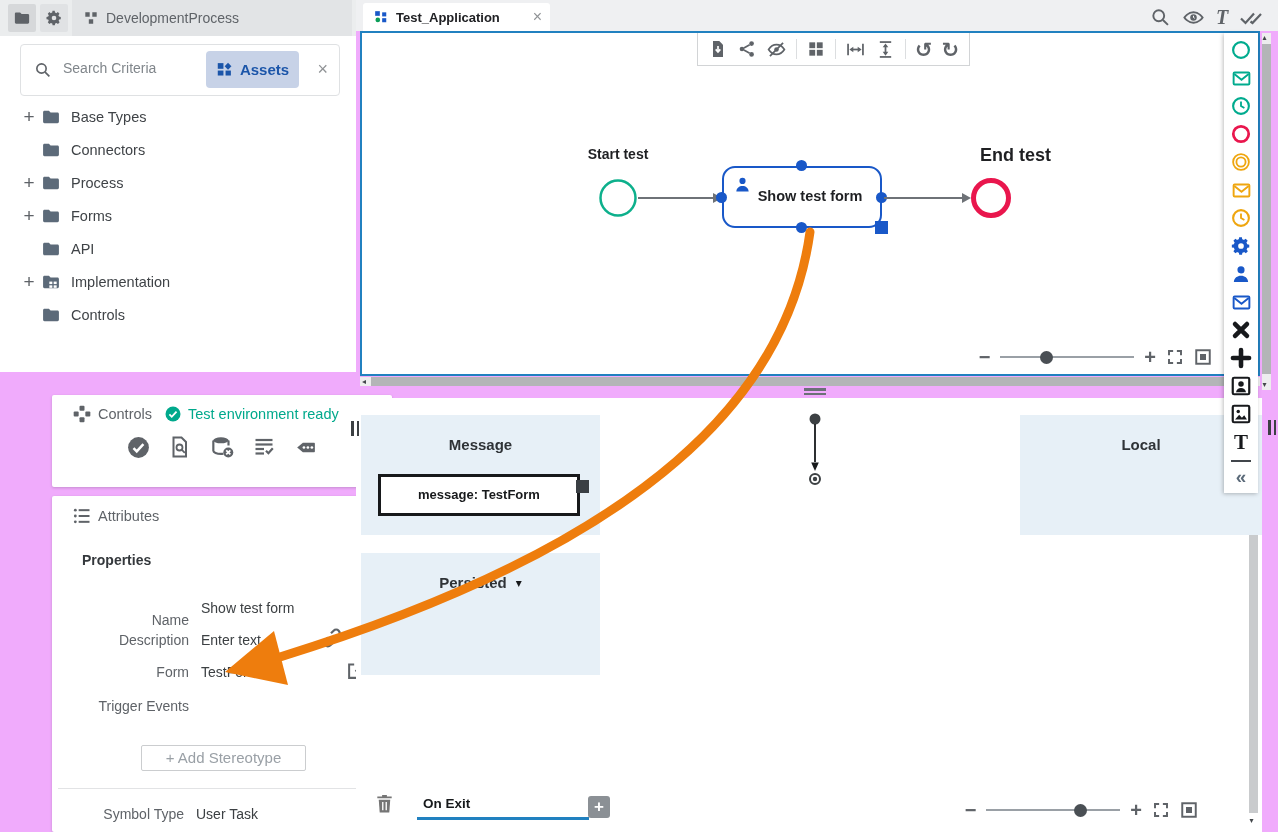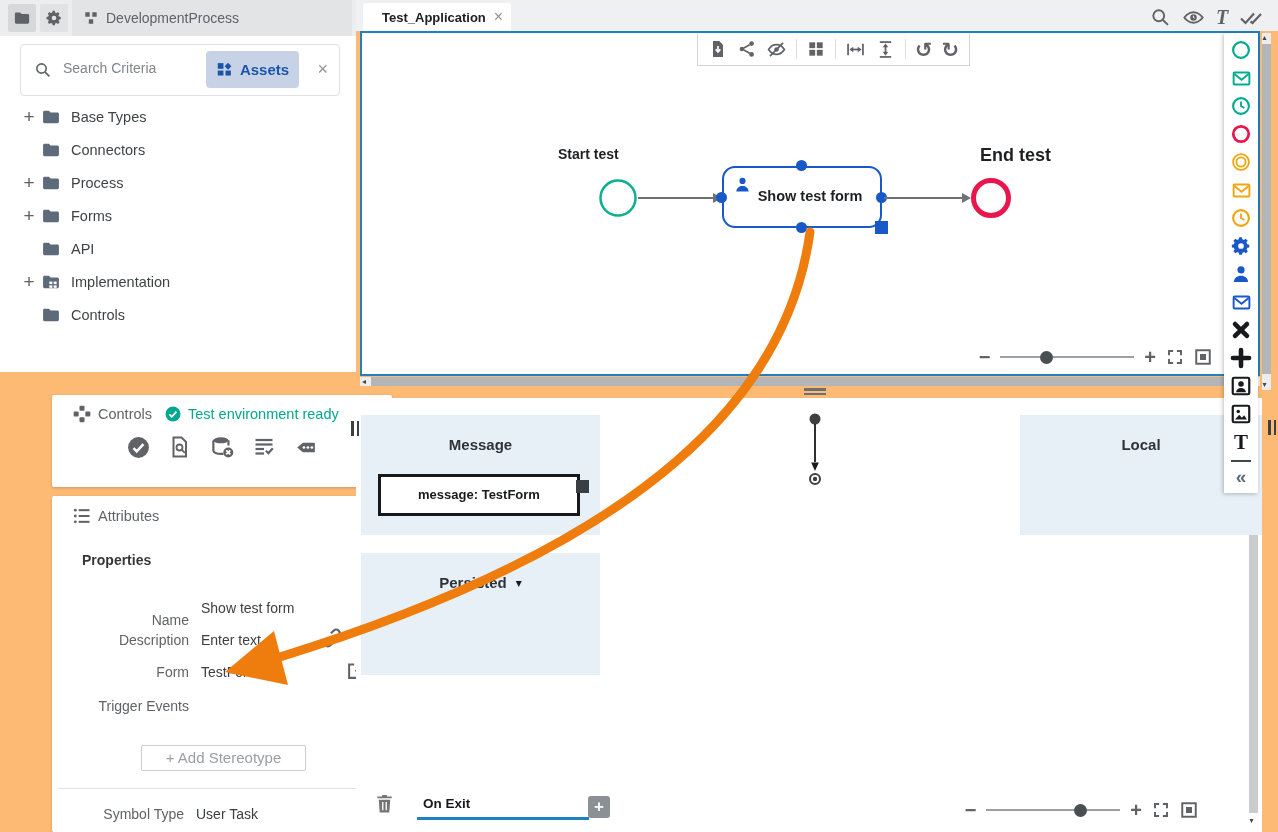--- a/index.html
+++ b/index.html
@@ -1,16 +1,16 @@
 <!DOCTYPE html>
 <html><head>
 <meta charset="utf-8">
 <style>
   html,body{margin:0;padding:0;background:#f1f2f3;font-family:"Liberation Sans","DejaVu Sans",sans-serif;color:#3c4043;}
-  #app{position:relative;width:1278px;height:832px;overflow:hidden;background:#fdba74;}
+  #app{position:relative;width:1278px;height:832px;overflow:hidden;background:#f0abfc;}
   .abs{position:absolute;}
   .flex{display:flex;align-items:center;}
   svg{display:block;}
   .card{background:#fff;box-shadow:0 1px 3px rgba(0,0,0,0.18);border-radius:2px;margin-left:44px;}
   .x-btn{font-size:18px;color:#909396;cursor:pointer;line-height:1;}
   .gicon{color:#5f6368;}
   
   .tool-btn{width:28px;height:28px;border-radius:2px;display:flex;align-items:center;justify-content:center;}
   
   .search-card{border:1px solid #dfe1e3;border-radius:4px;background:#fff;}
@@ -284,21 +284,21 @@
 
     <div class="abs" style="left:89px;top:249px;width:163px;height:24px;border:1px solid #cbcdcf;border-radius:2px;text-align:center;line-height:24px;font-size:15px;color:#9aa0a6;">+ Add Stereotype</div>
 
     <div class="abs" style="left:6px;right:6px;top:292px;height:1px;background:#e2e3e5;"></div>
 
     <span class="fld-label" style="top:310px;width:132px;">Symbol Type</span>
     <span class="fld-value" style="top:310px;left:144px;">User Task</span>
   </div>
 
   <div class="abs" style="left:356px;top:0;width:922px;height:31px;background:#eff0f2;"></div>
-  <div class="abs tab" style="left:363px;top:3px;width:148px;height:28px;box-sizing:border-box;text-align:center;">
+  <div class="abs tab" style="left:363px;top:3px;width:187px;height:28px;box-sizing:border-box;text-align:center;">
     <svg width="14" height="14" viewBox="0 0 24 24">
         <rect x="2" y="2" width="8" height="8" fill="#1958c8"></rect>
         <circle cx="6.5" cy="17" r="4" fill="#0a9d58"></circle>
         <rect x="14" y="4" width="7" height="7" fill="#1958c8"></rect>
         <rect x="14" y="14" width="7" height="7" fill="#1958c8"></rect>
       </svg>
     <b>Test_Application</b>
     <span class="x-btn" style="margin-left:auto;font-size:16px;">×</span>
   </div>
   <div class="abs flex" style="left:1150px;top:5px;height:24px;gap:11px;">
@@ -369,21 +369,21 @@
             <line x1="12" y1="7" x2="12" y2="17"></line>
           </g>
           <polygon points="12,5 8.8,9.5 15.2,9.5" fill="currentColor"></polygon>
           <polygon points="12,19 8.8,14.5 15.2,14.5" fill="currentColor"></polygon>
         </svg>
       <div class="tb-sep"></div>
       <span class="uglyph">↺</span>
       <span class="uglyph">↻</span>
     </div>
 
-    <div class="abs" style="left:196px;top:113px;width:120px;text-align:left;font-weight:bold;font-size:14px;color:#1f2023;">Start test</div>
+    <div class="abs" style="left:196px;top:113px;width:120px;text-align:center;font-weight:bold;font-size:14px;color:#1f2023;">Start test</div>
     <svg class="abs" width="40" height="40" style="left:236px;top:145px;">
         <circle cx="20" cy="20" r="17.5" fill="#fff" stroke="#0db08c" stroke-width="2.5"></circle>
       </svg>
     <div class="abs" style="left:276px;top:164px;width:75px;height:2px;background:#6e7277;"></div>
     <div class="abs" style="left:351px;top:159.5px;width:0;height:0;border-left:9px solid #6e7277;border-top:5.5px solid transparent;border-bottom:5.5px solid transparent;"></div>
 
     <div class="abs" style="left:360px;top:133px;width:160px;height:62px;border:2.5px solid #1958c8;border-radius:13px;background:#fff;box-sizing:border-box;">
       <svg class="abs" width="19" height="19" viewBox="0 0 24 24" style="left:9px;top:7px;">
           <use href="#sym-person" fill="#1958c8"></use>
         </svg>

